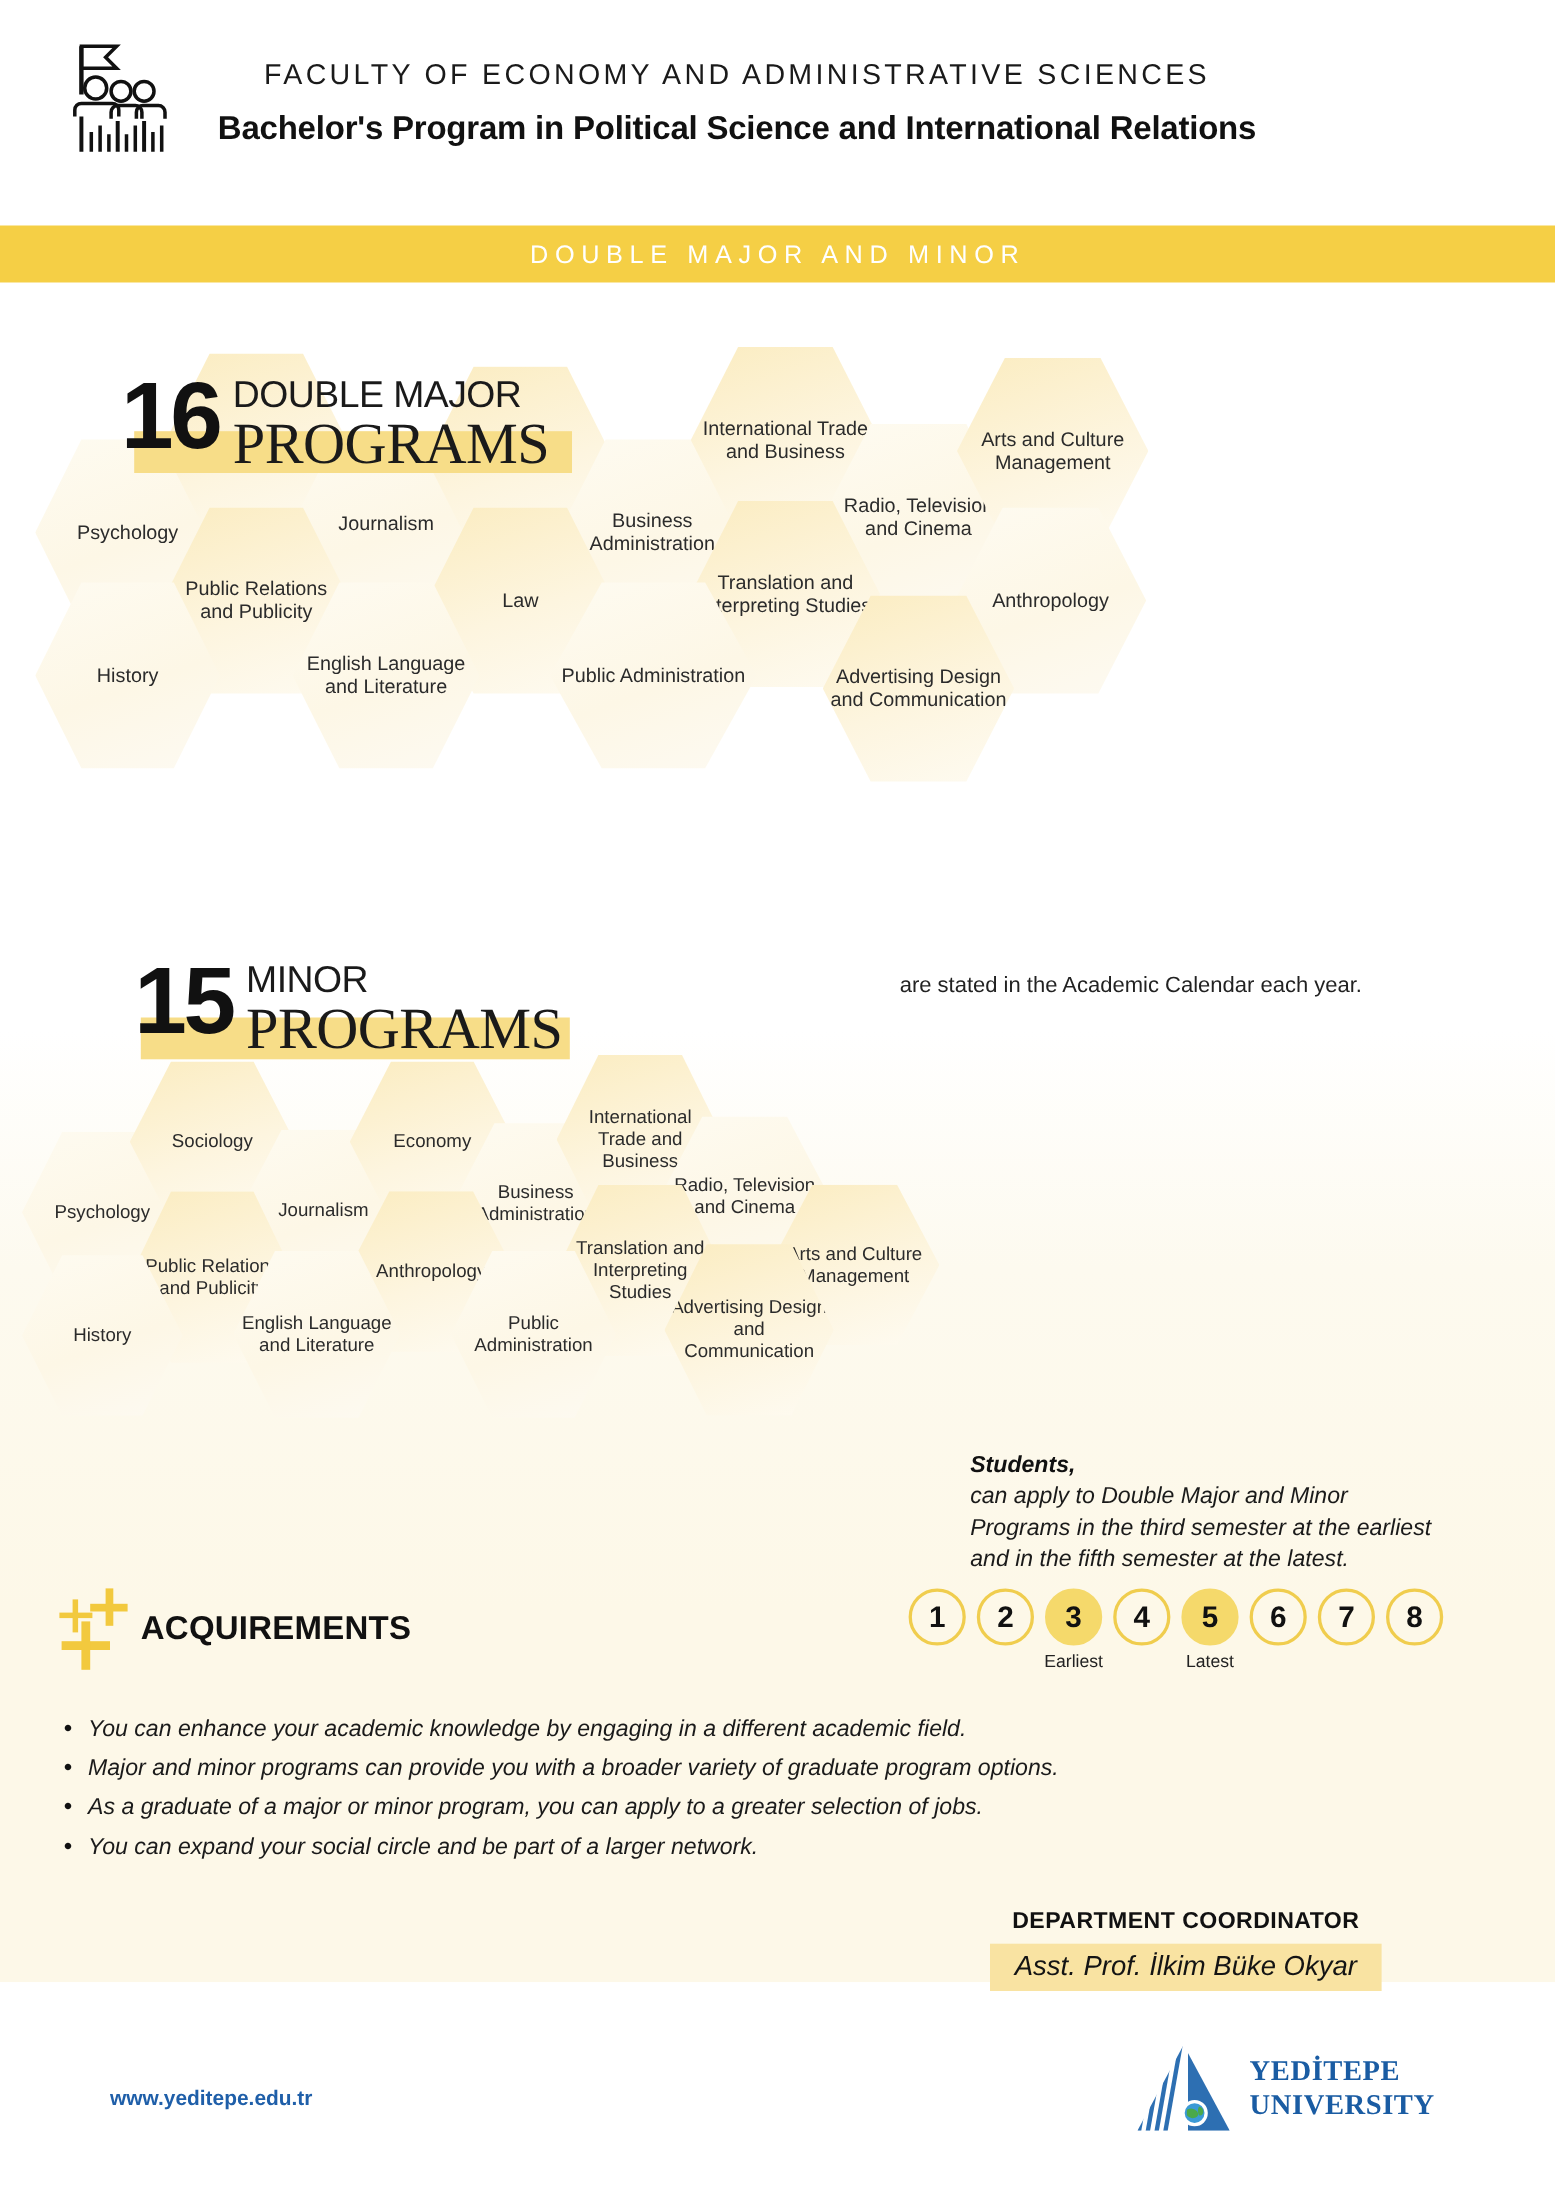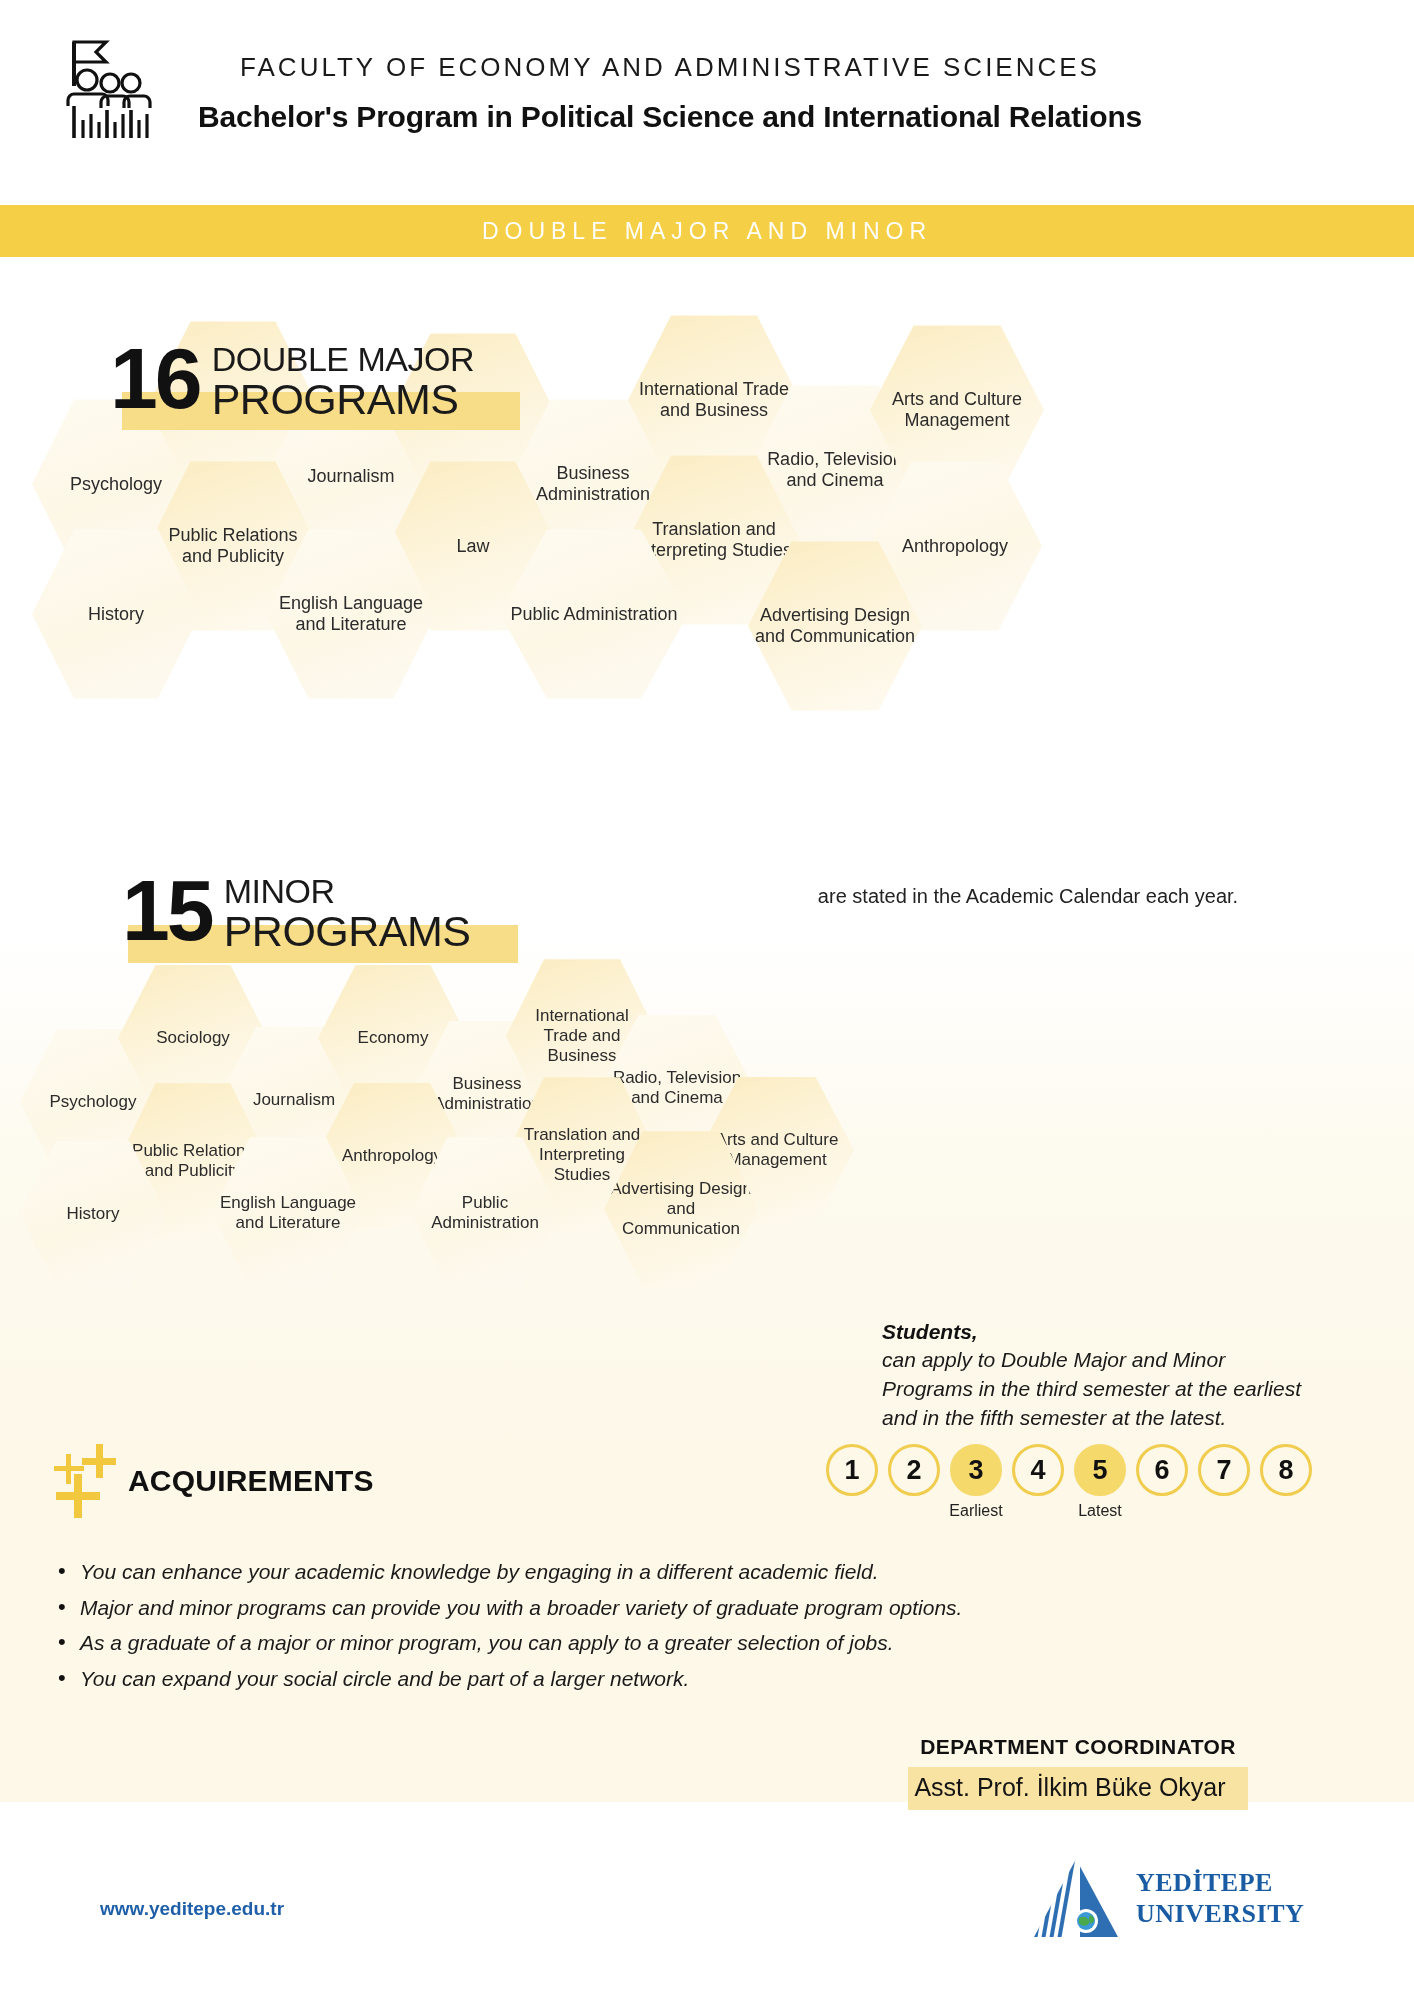--- a/index.html
+++ b/index.html
@@ -38,21 +38,21 @@
     position: absolute; left: 0; top: 257px; width: 1414px; height: 1545px;
     background: linear-gradient(to bottom, #ffffff 0%, #ffffff 44%, #fdfaef 58%, #fdf8e8 78%, #fdf8e8 100%);
   }
   .footer-bg { position: absolute; left: 0; top: 1802px; width: 1414px; height: 198px; background: #ffffff; }
 
   
   .sec-head { position: absolute; display: flex; align-items: flex-start; }
   .sec-num { font-size: 86px; font-weight: bold; line-height: 0.84; color: #111; letter-spacing: -3px; position: relative; z-index: 3; }
   .sec-words { margin-left: 12px; position: relative; z-index: 3; }
   .sec-w1 { font-size: 34px; color: #1a1a1a; line-height: 1.03; font-weight: 400; letter-spacing: -0.5px; }
-  .sec-w2 { font-size: 43px; color: #1a1a1a; line-height: 1.03; font-weight: 400; letter-spacing: -0.5px; }
+  .sec-w2 { font-size: 53px; color: #1a1a1a; line-height: 1.03; font-weight: 400; letter-spacing: -0.5px; font-family: Liberation Serif, serif; }
   .sec-hl { position: absolute; background: #f7dd88; z-index: 1; }
 
   
   .hexwrap { position: absolute; }
   .hex {
     position: absolute;
     display: flex; align-items: center; justify-content: center;
     text-align: center;
     clip-path: polygon(25% 2%, 75% 2%, 100% 50%, 75% 98%, 25% 98%, 0% 50%);
   }
@@ -96,21 +96,21 @@
     font-size: 27px; font-weight: bold; color: #111; background: transparent;
   }
   .numcircle.filled { background: #f5d96b; border-color: #f5d96b; }
   .numcap { position: absolute; left: 50%; transform: translateX(-50%); top: 58px; font-size: 16px; color: #222; white-space: nowrap; }
 
   
   .coord { position: absolute; text-align: center; }
   .coord-title { font-size: 21px; font-weight: bold; color: #111; letter-spacing: 0.4px; }
   .coord-name {
     display: inline-block; margin-top: 8px; background: #f9e3a2; color: #141414;
-    font-size: 25px; padding: 6px 22px 8px 6px; white-space: nowrap;
+    font-size: 25px; padding: 6px 22px 8px 22px; white-space: nowrap; font-style: italic;
   }
 
   
   .site {
     position: absolute; left: 100px; top: 1898px; font-size: 19px; font-weight: bold; color: #1f5fa9;
   }
   .uni-logo { position: absolute; left: 1030px; top: 1855px; display: flex; align-items: center; gap: 14px; }
   .uni-name { color: #1a5ca3; font-family: "Liberation Serif", serif; font-weight: bold; font-size: 26px; line-height: 1.18; letter-spacing: 0.5px; }
 </style>
 </head>

